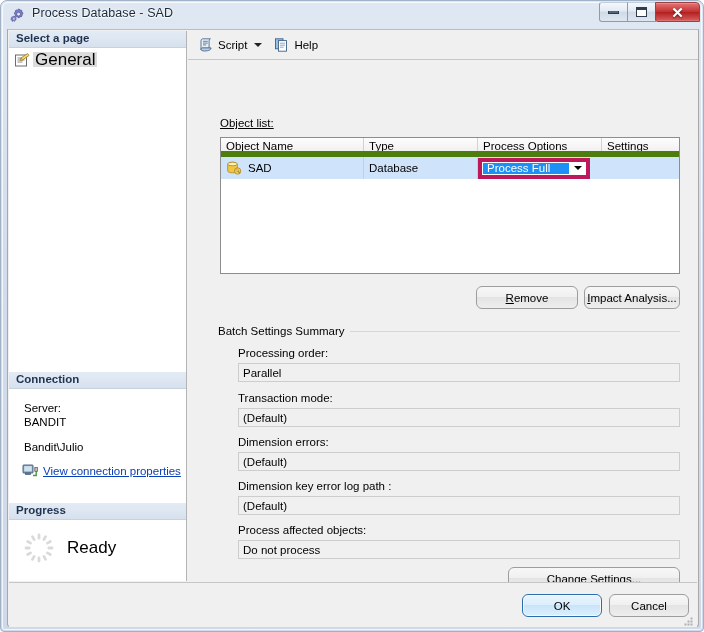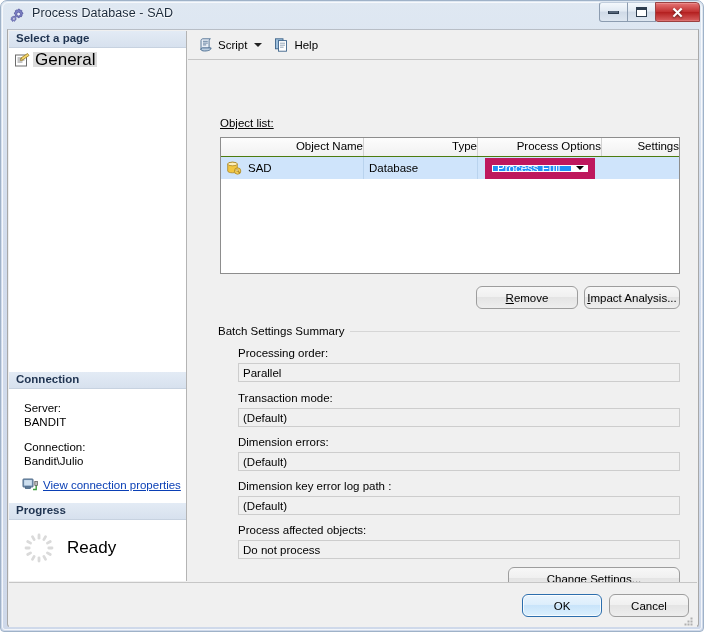--- a/index.html
+++ b/index.html
@@ -219,22 +219,21 @@
     left: 32px; top: 76px;
     width: 460px; height: 137px;
     background: #ffffff;
     border: 1px solid #8d8d8d;
     overflow: hidden;
   }
   .grid-head {
     display: flex;
     height: 19px;
     background: #fef9c3;
-    border-bottom: 1px solid #4d7c0f;
-    text-align: right;
+    border-bottom: 6px solid #4d7c0f;
   }
   .gh {
     font-size: 11.5px;
     color: #000;
     padding: 2px 0 0 5px;
     border-right: 1px solid #d2d2d2;
     background: linear-gradient(to bottom, #fdfdfd 0%, #f1f1f1 100%);
     white-space: nowrap;
     overflow: hidden;
   }
@@ -258,23 +257,23 @@
     white-space: nowrap;
   }
   .gc.c0 { width: 143px; }
   .gc.c1 { width: 114px; }
   .gc.c2 { width: 124px; border-right: none; padding: 0; }
   .gc.c3 { width: 77px; border-right: none; }
   .gc .ico { width: 16px; height: 16px; margin-right: 6px; flex: none; }
 
   .combo {
     width: 112px; height: 21px;
-    margin: 7px;
+    margin: 0;
     background: #ffffff;
-    border: 7px solid #be185d;
+    border: 4px solid #be185d;
     display: flex;
     align-items: stretch;
     position: relative;
     cursor: default;
   }
   .combo .val {
     flex: 1;
     background: #1e90f5;
     color: #ffffff;
     font-size: 11.5px;
@@ -418,21 +417,20 @@
           <span class="lbl">General</span>
         </div>
       </div>
 
       <div class="conn-block" style="top:341px;">
         <div class="section-header">Connection</div>
         <div style="padding-top:12px;">
           <div class="conn-field">Server:</div>
           <div class="conn-field">BANDIT</div>
           <div style="height:11px;"></div>
-          <div class="conn-field">Connection:</div>
           <div class="conn-field">Bandit\Julio</div>
           <div class="conn-link-row">
             <span class="ico">
               <svg width="16" height="16" viewBox="0 0 16 16">
                 <rect x="1" y="2" width="10" height="8" rx="0.6" fill="#8ba6c4" stroke="#3d5a78" stroke-width="0.9"></rect>
                 <rect x="2.2" y="3.1" width="7.6" height="5.2" fill="#cfe0ef"></rect>
                 <rect x="3.5" y="10" width="5" height="1.6" fill="#6f8aa8" stroke="#3d5a78" stroke-width="0.7"></rect>
                 <path d="M11 12.5 h3.2 v-4.5" fill="none" stroke="#3f9e3f" stroke-width="1.4"></path>
                 <rect x="12.8" y="4.5" width="2.6" height="4" fill="#bdbdbd" stroke="#555" stroke-width="0.7"></rect>
               </svg>

